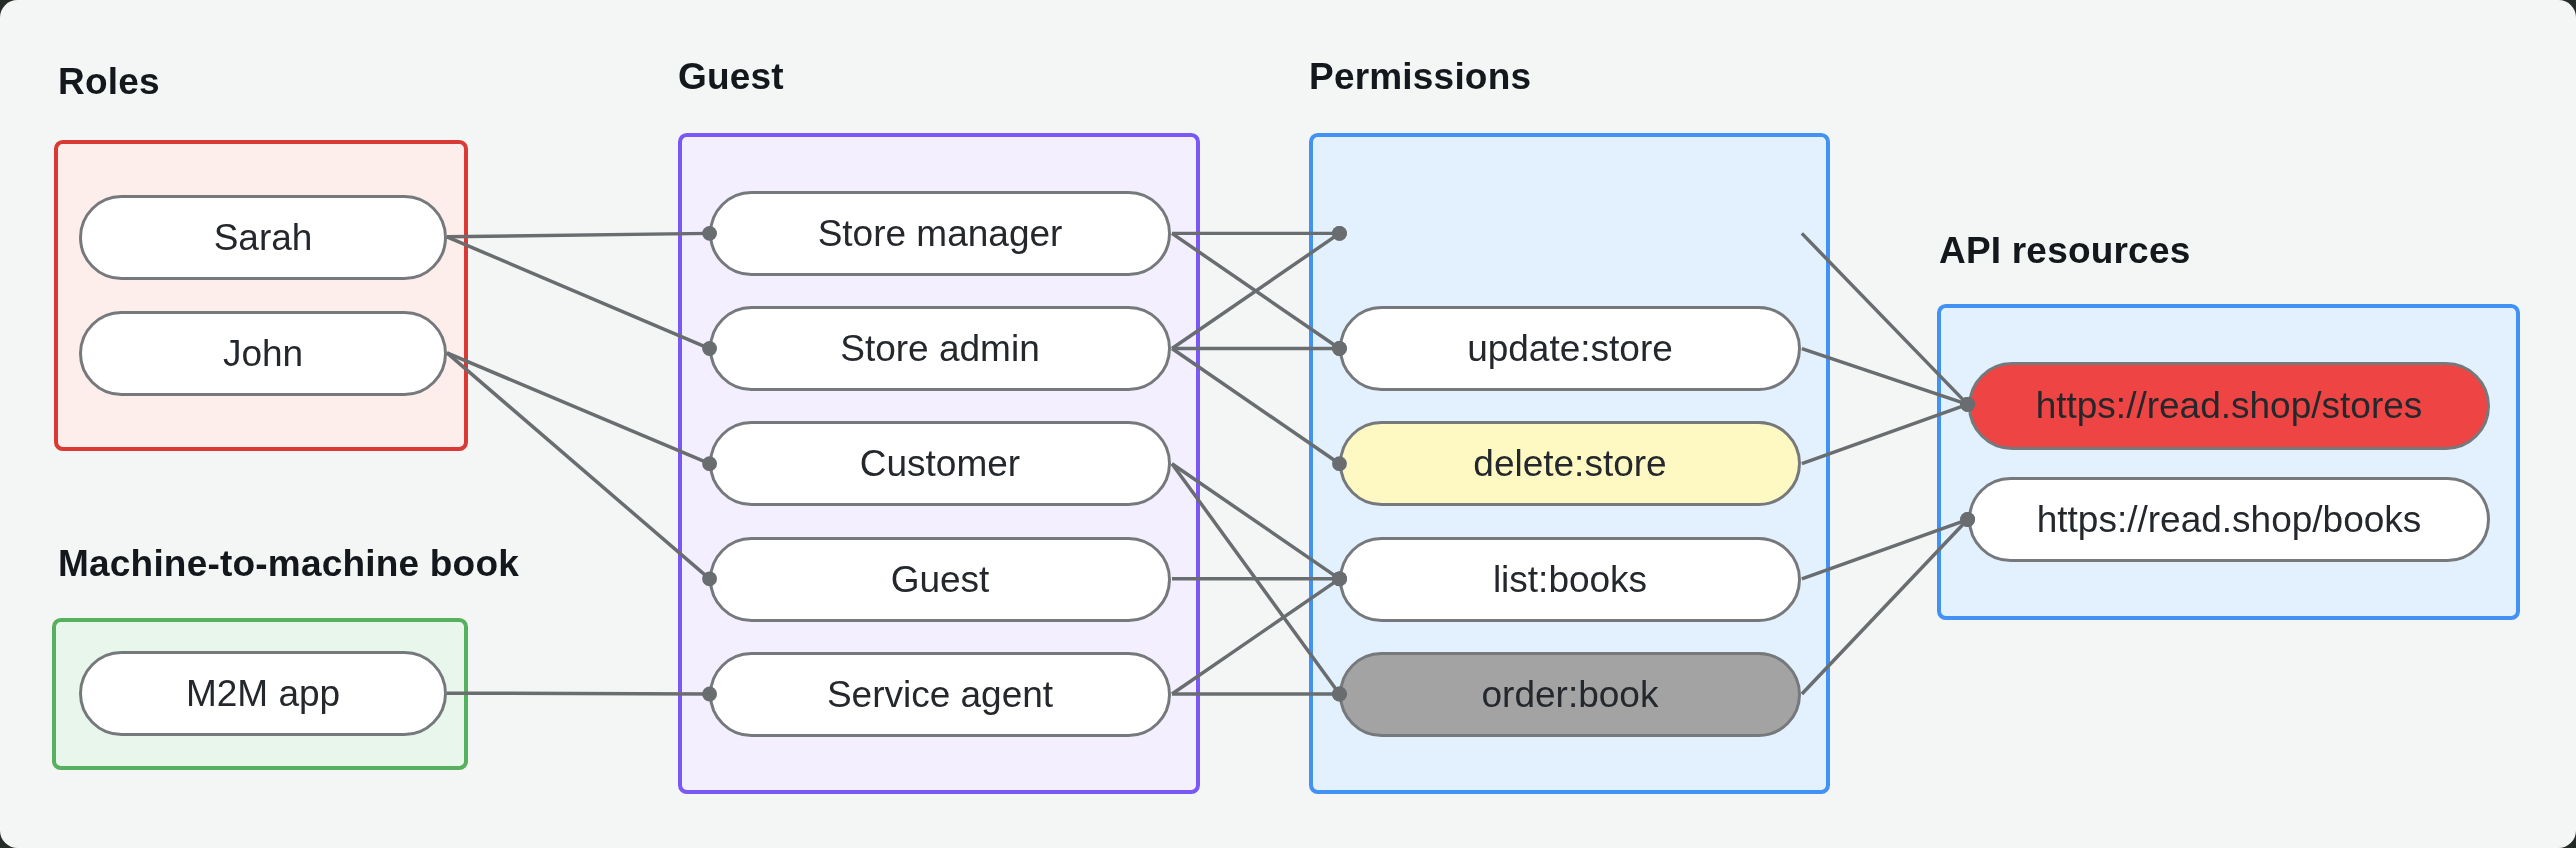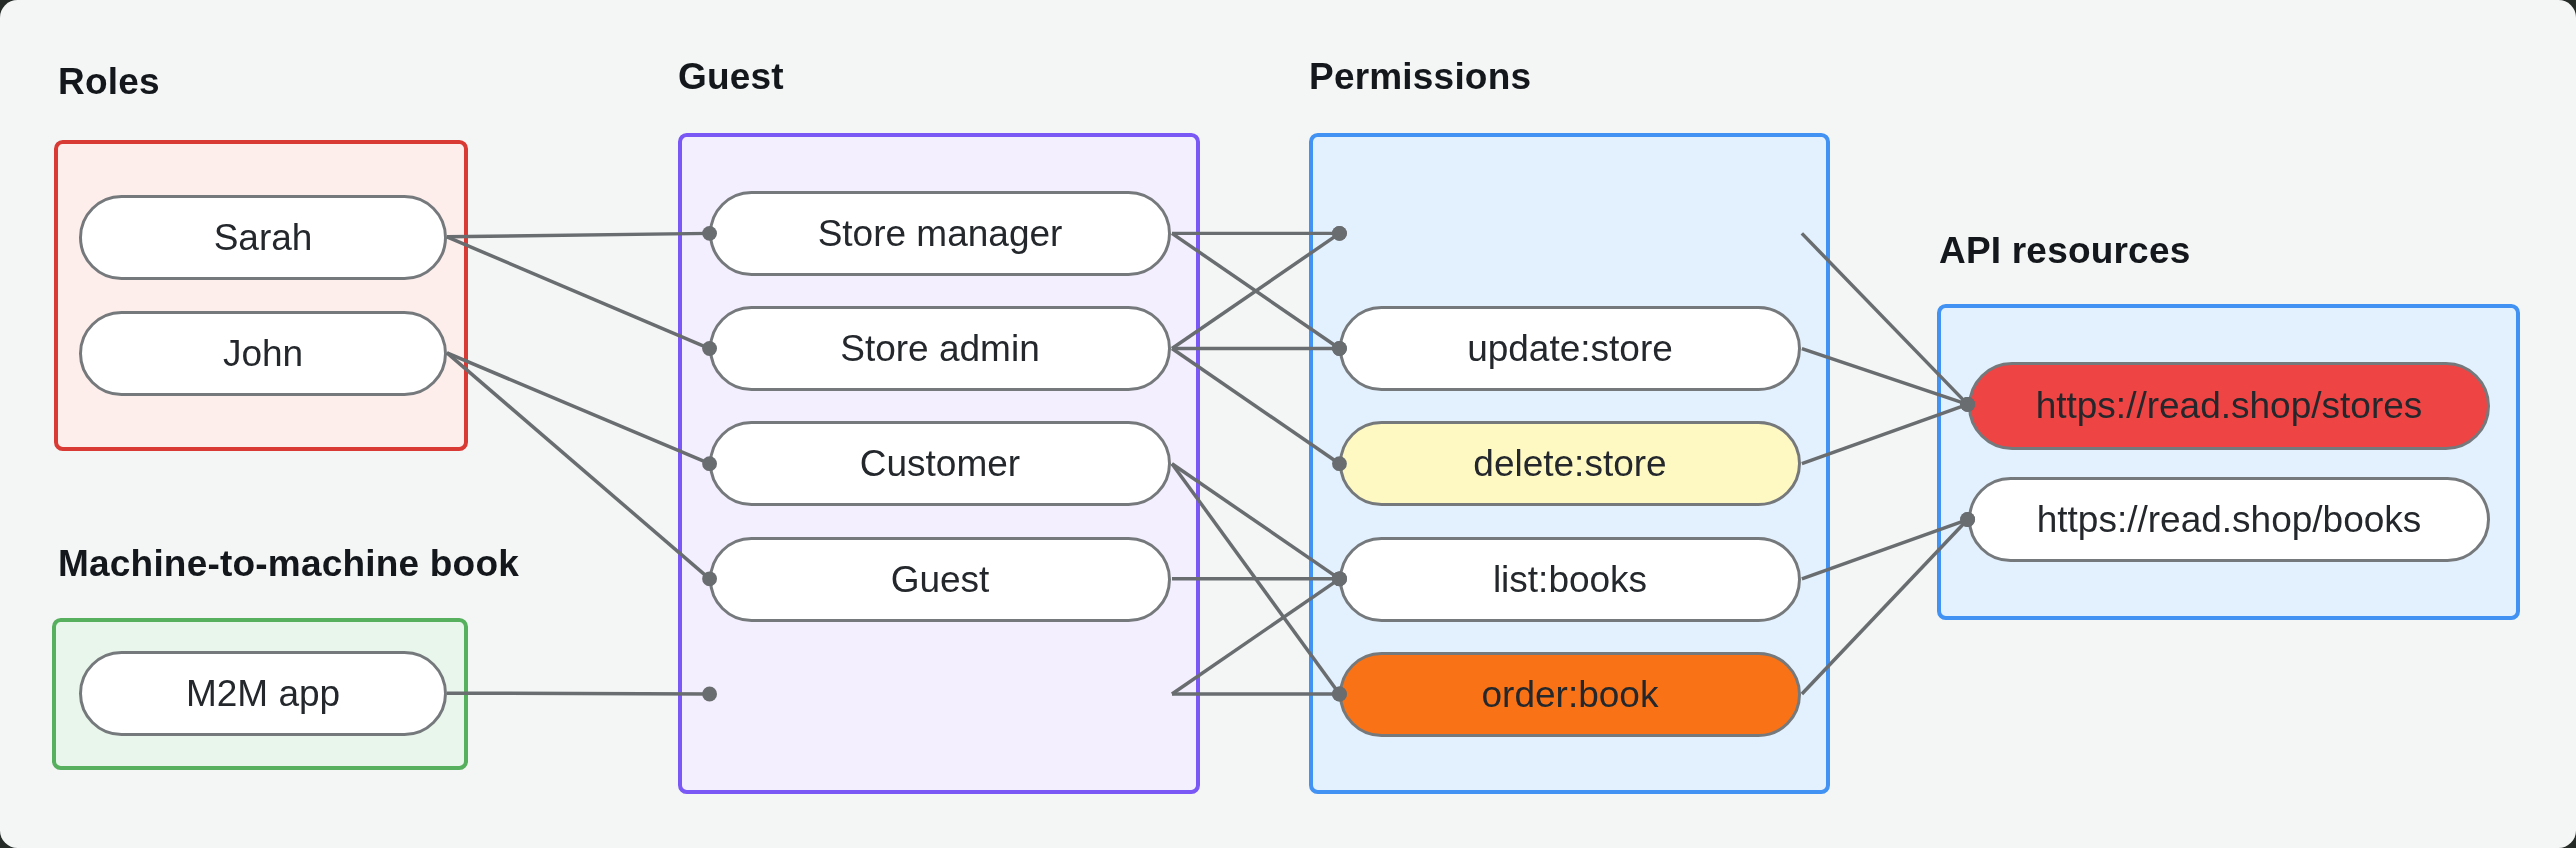--- a/index.html
+++ b/index.html
@@ -133,20 +133,21 @@
       <circle cx="2255" cy="595.5" r="8.5" fill="#696d70"></circle>
       <circle cx="2255" cy="595.5" r="8.5" fill="#696d70"></circle>
     </svg>
 <div class="node" style="left: 79px; top: 195px; width: 368px; height: 85px; border-color: rgb(117, 121, 124); background: rgb(255, 255, 255);">Sarah</div>
     <div class="node" style="left: 79px; top: 311px; width: 368px; height: 85px; border-color: rgb(117, 121, 124); background: rgb(255, 255, 255);">John</div>
     <div class="node" style="left: 79px; top: 651px; width: 368px; height: 85px; border-color: rgb(117, 121, 124); background: rgb(255, 255, 255);">M2M app</div>
     <div class="node" style="left: 709px; top: 191px; width: 462px; height: 85px; border-color: rgb(117, 121, 124); background: rgb(255, 255, 255);">Store manager</div>
     <div class="node" style="left: 709px; top: 306px; width: 462px; height: 85px; border-color: rgb(117, 121, 124); background: rgb(255, 255, 255);">Store admin</div>
     <div class="node" style="left: 709px; top: 421px; width: 462px; height: 85px; border-color: rgb(117, 121, 124); background: rgb(255, 255, 255);">Customer</div>
     <div class="node" style="left: 709px; top: 537px; width: 462px; height: 85px; border-color: rgb(117, 121, 124); background: rgb(255, 255, 255);">Guest</div>
+    <div class="node" style="left: 709px; top: 652px; width: 462px; height: 85px; border-color: rgb(117, 121, 124); background: rgb(255, 255, 255);">Service agent</div>
     <div class="node" style="left: 1339px; top: 306px; width: 462px; height: 85px; border-color: rgb(117, 121, 124); background: rgb(255, 255, 255);">update:store</div>
     <div class="node" style="left: 1339px; top: 421px; width: 462px; height: 85px; border-color: rgb(117, 121, 124); background: #fef9c3;">delete:store</div>
     <div class="node" style="left: 1339px; top: 537px; width: 462px; height: 85px; border-color: rgb(117, 121, 124); background: rgb(255, 255, 255);">list:books</div>
-    <div class="node" style="left: 1339px; top: 652px; width: 462px; height: 85px; border-color: rgb(117, 121, 124); background: #f97316;">order:book</div>
+    <div class="node" style="left: 1339px; top: 652px; width: 462px; height: 85px; border-color: rgb(117, 121, 124); background: #a3a3a3;">order:book</div>
     <div class="node" style="left: 1968px; top: 362px; width: 522px; height: 88px; border-color: rgb(117, 121, 124); background: #ef4444; text-align: right;">https://read.shop/stores</div>
     <div class="node" style="left: 1968px; top: 477px; width: 522px; height: 85px; border-color: rgb(117, 121, 124); background: rgb(255, 255, 255);">https://read.shop/books</div>
   </div>
 
 
 </body></html>

